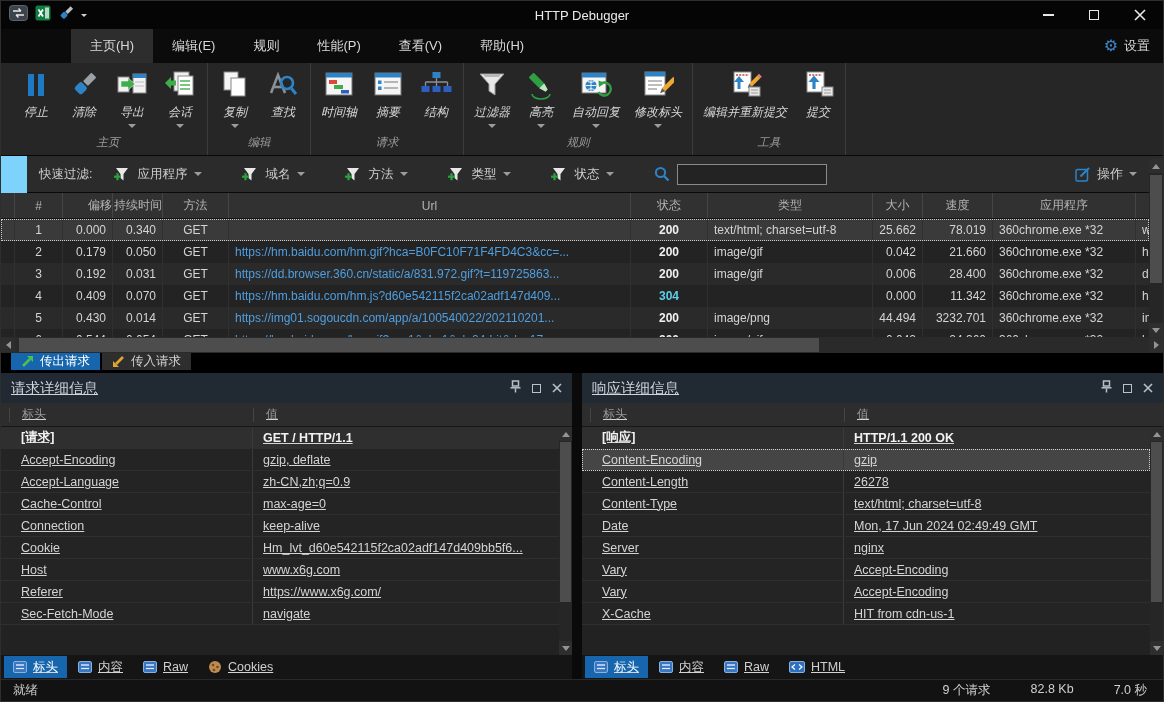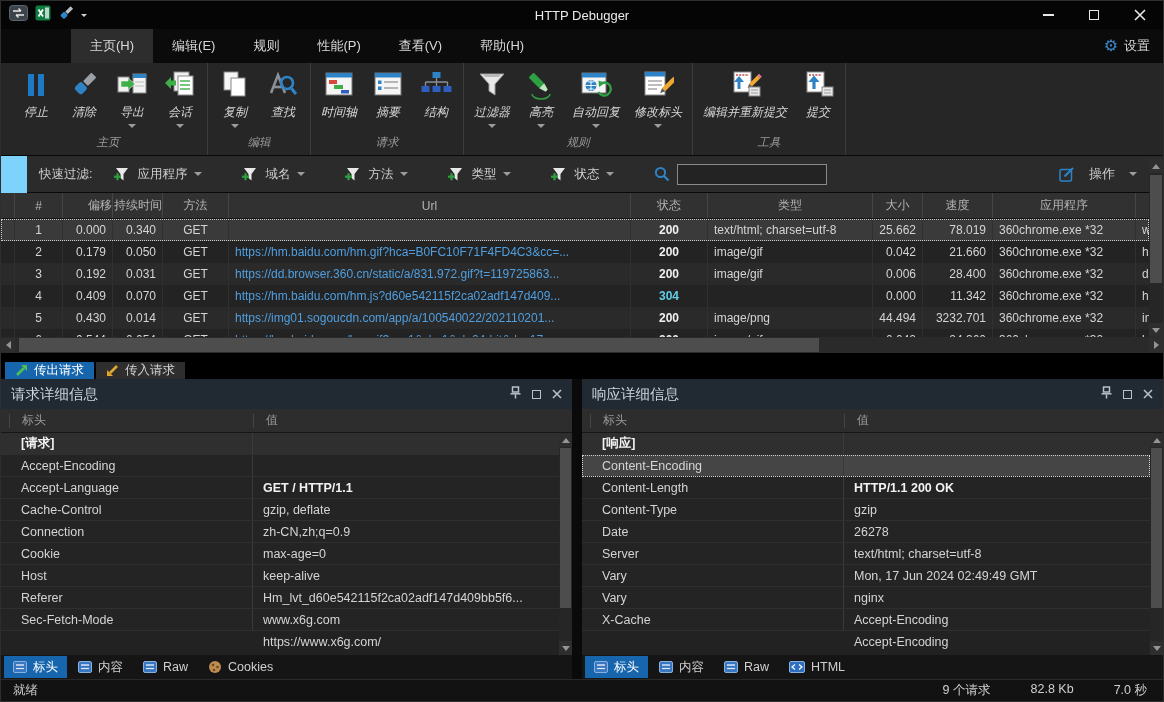--- a/index.html
+++ b/index.html
@@ -35,21 +35,21 @@
   .rcaret { height:9px; margin-top:3px; display:flex; align-items:flex-start; }
   .rgroup-label { text-align:center; font-size:11.5px; color:#9a9a9a; padding-bottom:5px; }
 
   
   .midzone { position:relative; flex:0 0 auto; height:197px; }
   .filterbar { height:37px; background:#2b2b2b; display:flex; align-items:center; padding:0 26px 0 12px; border-bottom:1px solid #0a0a0a;margin-left:26px; }
   .fb-label { font-size:12.5px; color:#cfcfcf; margin-right:22px; }
   .fb-filter { display:flex; align-items:center; gap:7px; font-size:12.5px; color:#cfcfcf; margin-right:40px; }
   .fb-search { display:flex; align-items:center; gap:7px; }
   .fb-input { width:150px; height:21px; background:#232323; border:1px solid #8a8a8a; color:#e0e0e0; font-size:12px; padding:0 4px; font-family:"Liberation Sans",sans-serif; }
-  .fb-action { margin-left:auto; display:flex; align-items:center; gap:14px; font-size:13px; color:#cfcfcf;text-align:center; }
+  .fb-action { margin-left:auto; display:flex; align-items:center; gap:6px; font-size:13px; color:#cfcfcf;text-align:center; }
 
   .rtable { position:relative; height:160px; background:#1d1d1d; padding-right:14px; }
   .thead { height:26px; display:flex; background:#313131; font-size:12px; color:#b4b4b4; border-bottom:1px solid #141414; }
   .th { display:flex; align-items:center; justify-content:center; border-right:1px solid #454545; height:100%; overflow:hidden; }
   .tbody { height:118px; overflow:hidden; }
   .tr { height:22px; display:flex; font-size:12px; }
   .tr:nth-child(even) { background:#232323; }
   .tr:nth-child(odd) { background:#2a2a2a; }
   .tr.selected { background:#3a3a3a; outline:1px dotted #cccccc; outline-offset:-1px; }
   .td { display:flex; align-items:center; padding:0 6px; white-space:nowrap; overflow:hidden; border-right:1px solid #303030; height:100%; }
@@ -73,48 +73,48 @@
   .sarr { position:absolute; left:0; width:14px; height:14px; display:flex; align-items:center; justify-content:center; background:#2e2e2e; }
   .tri-up { width:0; height:0; border-left:4px solid transparent; border-right:4px solid transparent; border-bottom:5px solid #949494; }
   .tri-dn { width:0; height:0; border-left:4px solid transparent; border-right:4px solid transparent; border-top:5px solid #949494; }
   .tri-lf { width:0; height:0; border-top:4px solid transparent; border-bottom:4px solid transparent; border-right:5px solid #949494; }
   .tri-rt { width:0; height:0; border-top:4px solid transparent; border-bottom:4px solid transparent; border-left:5px solid #949494; }
   .vthumb { position:absolute; left:1px; right:1px; background:#4d4d4d; }
   .hscroll { position:absolute; left:0; right:0; bottom:0; height:16px; background:#2a2a2a; }
   .hthumb { position:absolute; top:1px; bottom:1px; background:#4d4d4d; }
 
   
-  .viewtabs { height:26px; background:#000; display:flex; align-items:flex-end; gap:2px; padding-left:4px; flex:0 0 auto; }
+  .viewtabs { height:20px; background:#000; display:flex; align-items:flex-start; gap:2px; padding-left:10px; flex:0 0 auto; }
   .vtab { display:flex; align-items:center; gap:6px; padding:0 10px; font-size:12.5px; color:#d0d0d0; background:#2e2e2e; }
   .vtab.active { background:#1766ad; color:#fff; }
 
   
   .panels { flex:1; display:flex; background:#0a0a0a; }
-  .panel { display:flex; flex-direction:column; background:#1f1f1f; }
+  .panel { display:flex; flex-direction:column; background:#1f1f1f;text-decoration:underline; }
   .panel.left { width:572px; }
   .splitter { width:10px; background:#0a0a0a; }
   .panel.right { width:582px; }
   .panel-title { height:30px; background:#212933; display:flex; align-items:center; padding:0 10px; flex:0 0 auto; }
   .pt-text { font-size:14.5px; color:#ccd4dc; }
   .pt-icons { margin-left:auto; display:flex; align-items:center; gap:11px; }
   .mx { width:9px; height:9px; border:1.5px solid #b8c0c8; display:inline-block; }
   .panel-colhead { height:24px; background:#2d2d2d; display:flex; align-items:center; font-size:12px; color:#9a9a9a; border-bottom:1px solid #171717; flex:0 0 auto; }
   .ph-name { padding-left:12px; border-left:1px solid #454545; margin-left:8px; height:14px; display:flex; align-items:center; }
   .panel.left .ph-name { width:244px; }
   .panel.right .ph-name { width:254px; }
   .ph-value { padding-left:12px; border-left:1px solid #454545; height:14px; display:flex; align-items:center; flex:1; }
   .panel-rows { flex:1; position:relative; overflow:hidden; background:#222; padding-right:13px; }
   .prow { height:22px; display:flex; font-size:12.5px; background:#242424; border-bottom:1px solid #2f2f2f; }
   .prow.head { background:#2f2f2f; }
   .prow.head .pc-name, .prow.head .pc-value { font-weight:bold; color:#f2f2f2; }
   .prow.selected { background:#454545; outline:1px dotted #d0d0d0; outline-offset:-1px; }
   .pc-name { display:flex; align-items:center; padding-left:20px; border-right:1px solid #3a3a3a; height:100%; white-space:nowrap; overflow:hidden; }
   .panel.left .pc-name { width:252px; }
   .panel.right .pc-name { width:262px; }
-  .pc-value { display:flex; align-items:center; padding-left:10px; flex:1; white-space:nowrap; overflow:hidden; height:100%;margin-top:44px; }
+  .pc-value { display:flex; align-items:center; padding-left:10px; flex:1; white-space:nowrap; overflow:hidden; height:100%; }
   .pvscroll { position:absolute; right:0; top:0; bottom:0; width:13px; background:#262626; }
   .panel-tabs { height:24px; background:#151515; display:flex; align-items:center; gap:2px; padding-left:3px; flex:0 0 auto; }
   .ptab { display:flex; align-items:center; gap:6px; padding:0 9px; height:22px; font-size:12.5px; color:#d0d0d0; }
   .ptab.active { background:#1766ad; color:#fff; }
 
   
   .statusbar { height:22px; background:#121212; border-top:1px solid #2a2a2a; display:flex; align-items:center; padding:0 12px; font-size:12.5px; color:#cfcfcf; flex:0 0 auto; }
   .sb-right { margin-left:auto; display:flex; gap:40px; padding-right:4px; }
 </style>
 </head>

